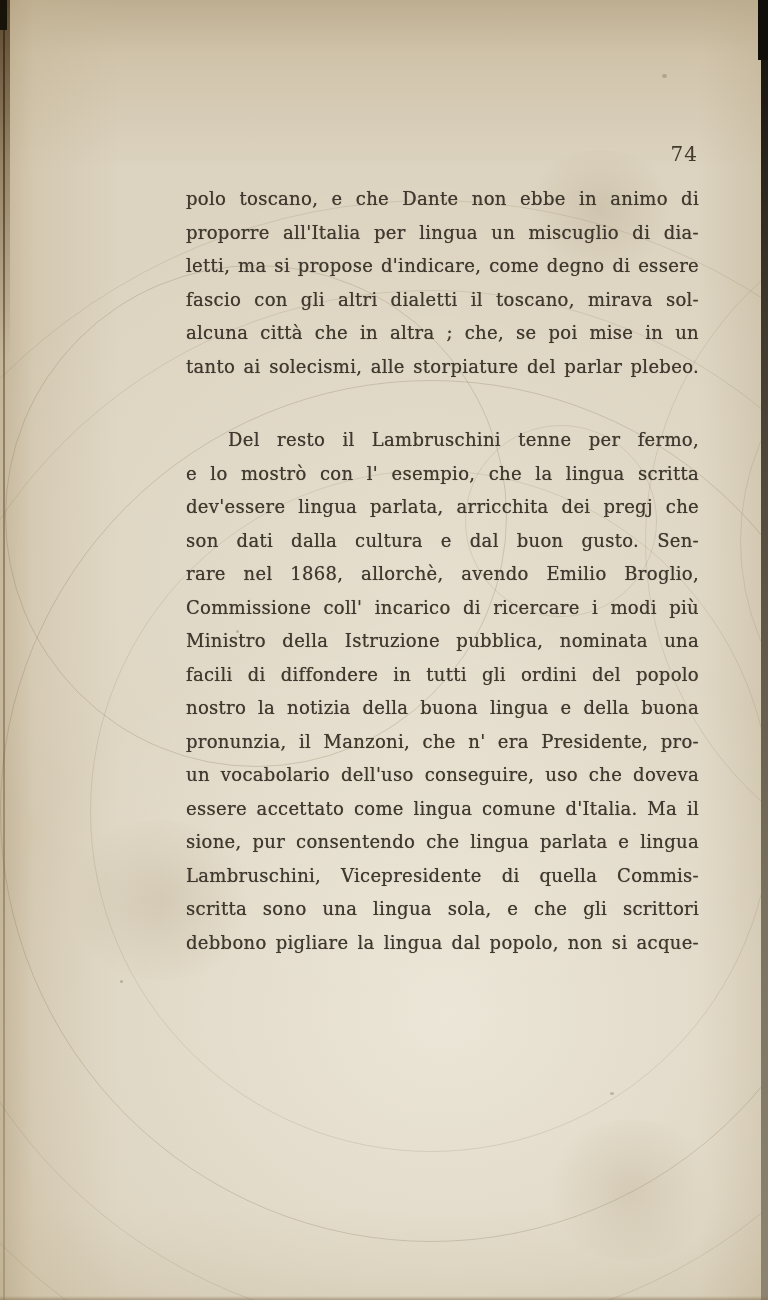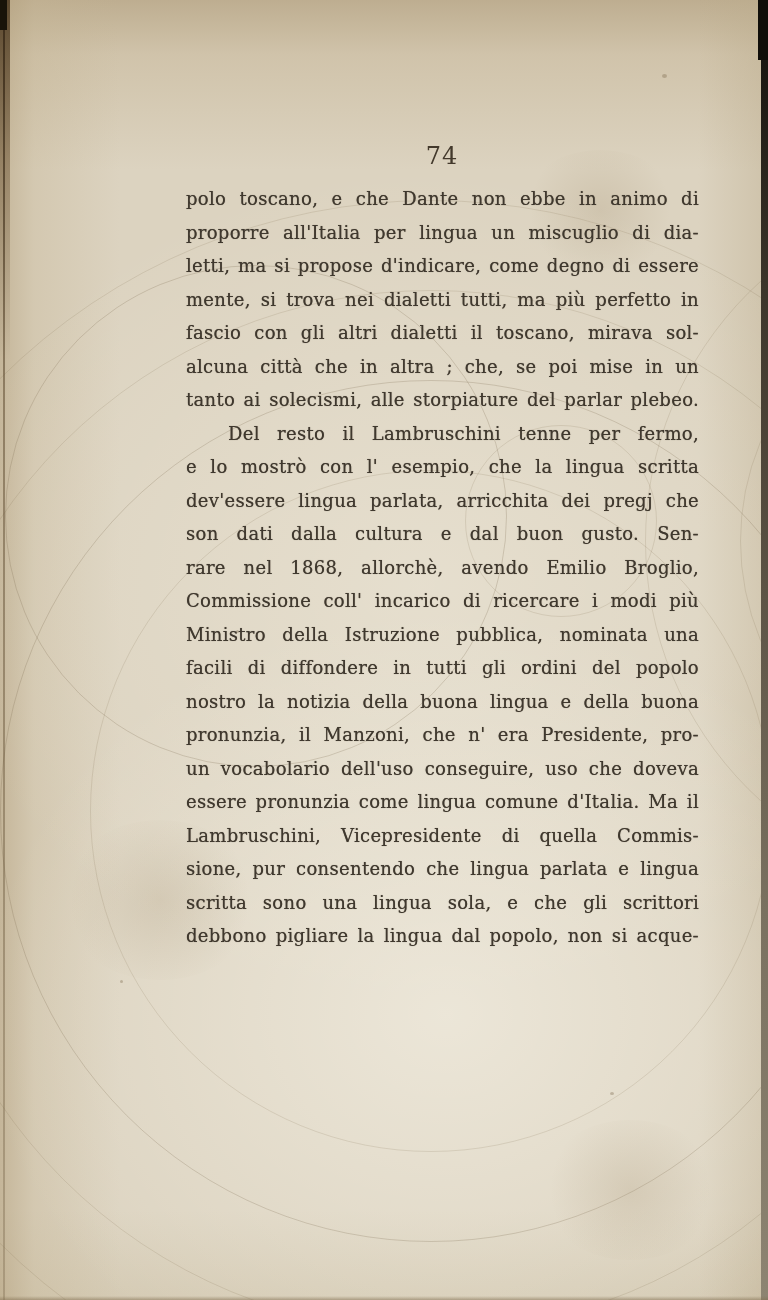--- a/index.html
+++ b/index.html
@@ -66,22 +66,22 @@
     position: absolute;
     border-radius: 50%;
     background: radial-gradient(circle, rgba(150,128,92,0.18), rgba(150,128,92,0) 70%);
   }
   
   .page-number {
     position: absolute;
     top: 142px;
     left: 186px;
     width: 512px;
-    text-align: center;
-    font-size: 24px;
+    text-align: right;
+    font-size: 20px;
     letter-spacing: 1px;
     color: #43392c;
   }
   .textblock {
     position: absolute;
     top: 182px;
     left: 186px;
     width: 513px;
     color: #3f382e;
     font-size: 18px;
@@ -91,20 +91,21 @@
   .tline {
     height: 33.5px;
     line-height: 33.5px;
     text-align: justify;
     text-align-last: justify;
     white-space: normal;
     overflow: visible;
   }
   .tline.indent {
     padding-left: 42px;
+    margin-top: 40px;
   }
 </style>
 </head>
 <body>
 
 <div class="scan">
 
   <div class="ring" style="left:-180px; top:200px; width:1220px; height:1220px;"></div>
   <div class="ring" style="left:-90px;  top:290px; width:1040px; height:1040px;"></div>
   <div class="ring darker" style="left:0px;    top:380px; width:860px;  height:860px;"></div>
@@ -128,35 +129,34 @@
   <div class="corner-tl"></div>
   <div class="corner-tr"></div>
   <div class="edge-bottom"></div>
 
   <div class="page-number">74</div>
 
   <div class="textblock">
     <div class="tline">polo toscano, e che Dante non ebbe in animo di</div>
     <div class="tline">proporre all'Italia per lingua un miscuglio di dia-</div>
     <div class="tline">letti, ma si propose d'indicare, come degno di essere</div>
-    <div class="tline">mente, si trova nei dialetti tutti, ma più perfetto in</div>
     <div class="tline">fascio con gli altri dialetti il toscano, mirava sol-</div>
     <div class="tline">alcuna città che in altra ; che, se poi mise in un</div>
     <div class="tline">tanto ai solecismi, alle storpiature del parlar plebeo.</div>
     <div class="tline indent">Del resto il Lambruschini tenne per fermo,</div>
     <div class="tline">e lo mostrò con l' esempio, che la lingua scritta</div>
     <div class="tline">dev'essere lingua parlata, arricchita dei pregj che</div>
     <div class="tline">son dati dalla cultura e dal buon gusto. Sen-</div>
     <div class="tline">rare nel 1868, allorchè, avendo Emilio Broglio,</div>
     <div class="tline">Commissione coll' incarico di ricercare i modi più</div>
     <div class="tline">Ministro della Istruzione pubblica, nominata una</div>
     <div class="tline">facili di diffondere in tutti gli ordini del popolo</div>
     <div class="tline">nostro la notizia della buona lingua e della buona</div>
     <div class="tline">pronunzia, il Manzoni, che n' era Presidente, pro-</div>
     <div class="tline">un vocabolario dell'uso conseguire, uso che doveva</div>
-    <div class="tline">essere pronunzia come lingua comune d'Italia. Ma il</div>
+    <div class="tline">essere accettato come lingua comune d'Italia. Ma il</div>
+    <div class="tline">sione, pur consentendo che lingua parlata e lingua</div>
     <div class="tline">Lambruschini, Vicepresidente di quella Commis-</div>
-    <div class="tline">sione, pur consentendo che lingua parlata e lingua</div>
     <div class="tline">scritta sono una lingua sola, e che gli scrittori</div>
     <div class="tline">debbono pigliare la lingua dal popolo, non si acque-</div>
   </div>
 
 </div>
 
 </body></html>

